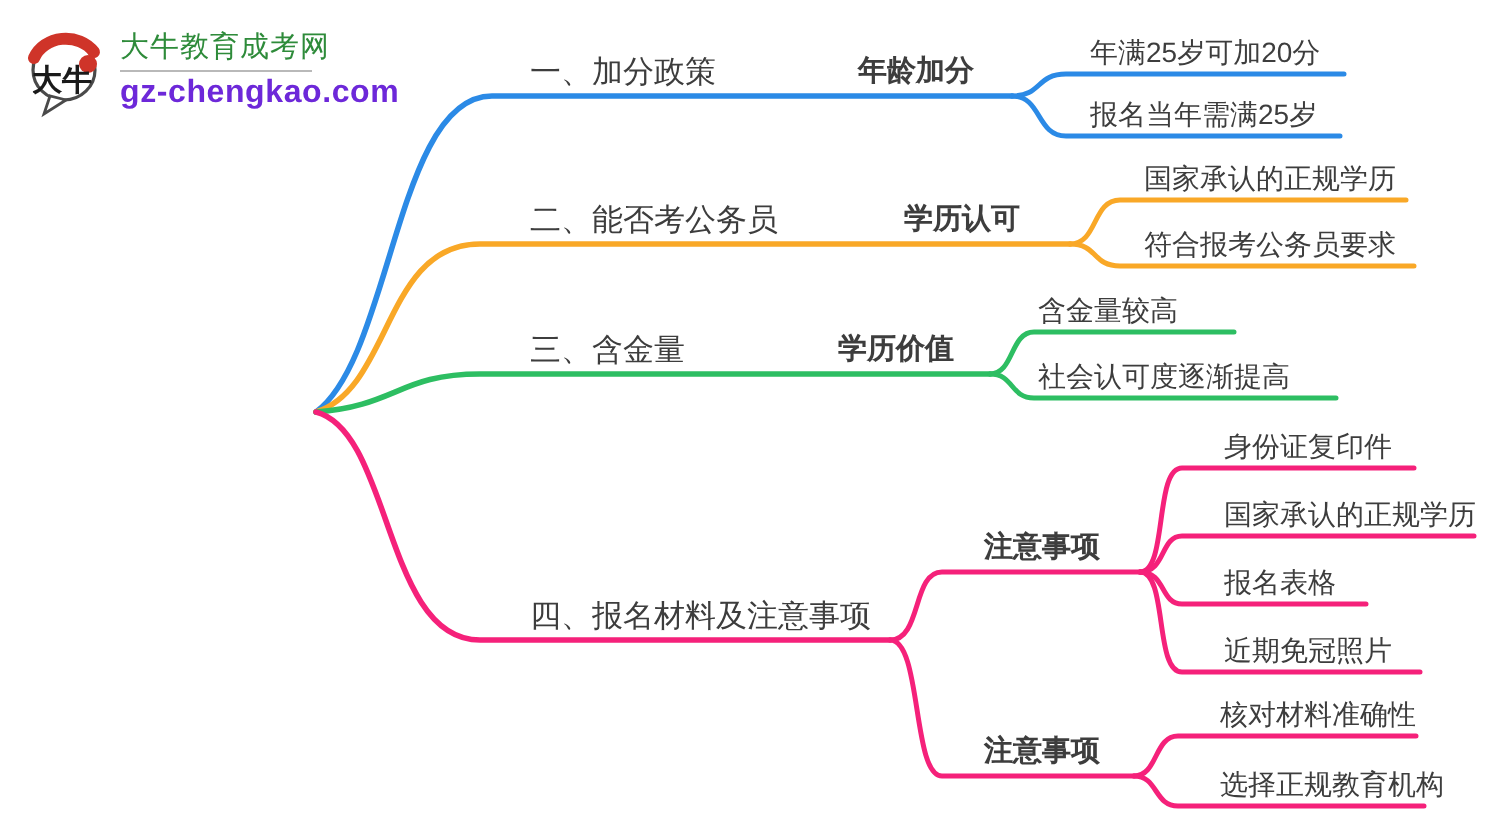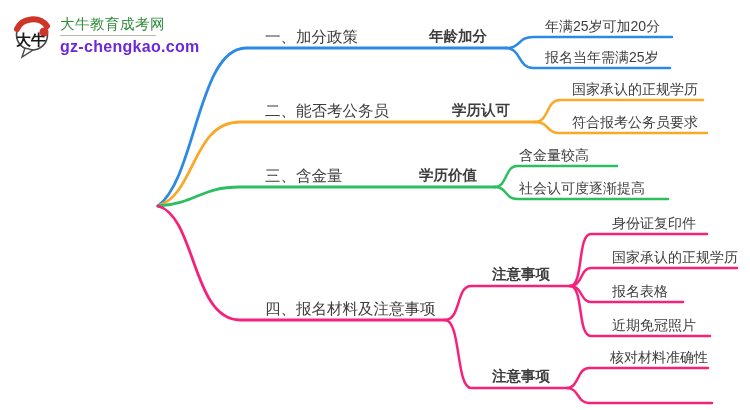--- a/index.html
+++ b/index.html
@@ -121,14 +121,15 @@
   <div class="node branch-title" style="left:265px;bottom:93px">四、报名材料及注意事项</div>
 
   <div class="node leaf-node" style="left:519px;bottom:214px">社会认可度逐渐提高</div>
   <div class="node mid-node" style="left:492px;bottom:127px">注意事项</div>
   <div class="node leaf-node" style="left:612px;bottom:179px">身份证复印件</div>
   <div class="node leaf-node" style="left:612px;bottom:145px">国家承认的正规学历</div>
   <div class="node leaf-node" style="left:612px;bottom:111px">报名表格</div>
   <div class="node leaf-node" style="left:612px;bottom:77px">近期免冠照片</div>
   <div class="node mid-node" style="left:492px;bottom:25px">注意事项</div>
   <div class="node leaf-node" style="left:610px;bottom:45px">核对材料准确性</div>
+  <div class="node leaf-node" style="left:610px;bottom:10px">选择正规教育机构</div>
 
 </div>
 
 </body></html>

